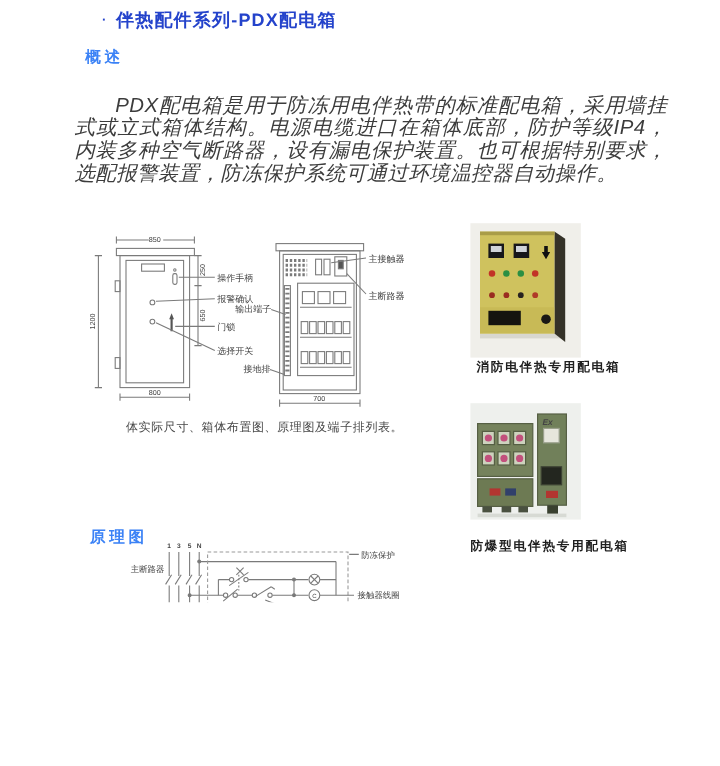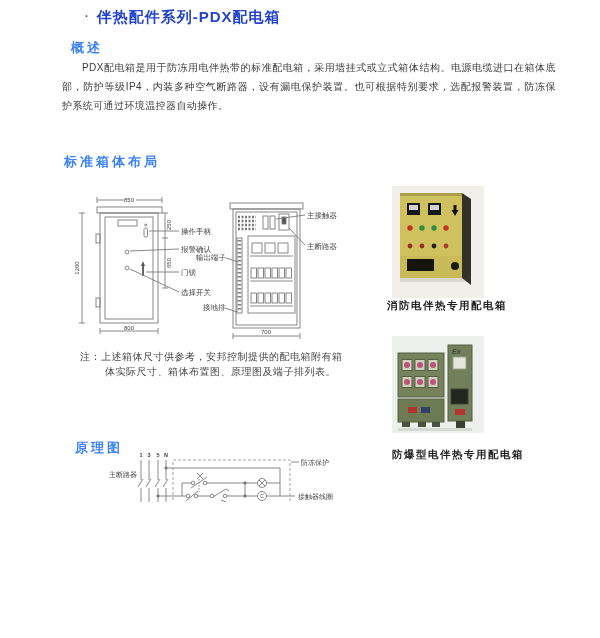--- a/index.html
+++ b/index.html
@@ -5,46 +5,45 @@
   html,body{margin:0;padding:0;background:#ffffff;}
   .page{position:relative;width:600px;height:502px;background:#fff;overflow:hidden;
         font-family:"Liberation Sans",sans-serif;color:#383838;}
   .abs{position:absolute;}
   .doc-title{left:85px;top:8px;font-size:15px;font-weight:bold;color:#2443cb;letter-spacing:1px;}
   .doc-title .bullet{font-size:11px;margin-right:7px;vertical-align:2px;}
   .sec-head{font-size:13px;font-weight:bold;color:#3b82f6;letter-spacing:3px;}
   .h-overview{left:71px;top:39px;}
   .h-layout{left:64px;top:153px;}
   .h-schematic{left:75px;top:411px;margin-top:28px;}
-  .body-text{left:62px;top:58px;width:494px;font-size:10px;line-height:19px;
-             text-indent:2em;text-align:justify;color:#3c3c3c;letter-spacing:0.4px;}
+  .body-text{left:62px;top:78px;width:494px;font-size:17px;line-height:19px;
+             text-indent:2em;text-align:justify;color:#3c3c3c;letter-spacing:0.4px;font-style:italic;}
   .note{left:80px;top:349px;font-size:10px;line-height:15px;color:#474747;letter-spacing:0.5px;}
   .note .l2{margin-left:25px;}
   .photo{background:#f0efea;}
   .photo1{left:392px;top:186px;width:92px;height:112px;}
   .photo2{left:392px;top:336px;width:92px;height:97px;background:#eef0ed;}
   .caption{font-size:10.5px;font-weight:bold;color:#1f1f1f;letter-spacing:1.5px;}
-  .cap1{left:387px;top:299px;}
+  .cap1{left:397px;top:299px;}
   .cap2{left:392px;top:448px;}
   svg{display:block;}
   svg text{font-family:"Liberation Sans",sans-serif;fill:#444;}
 </style>
 </head>
 <body>
 
 <div class="page">
 
   <div class="abs doc-title">
     <span class="bullet">·</span><span>伴热配件系列-PDX配电箱</span>
   </div>
 
   <div class="abs sec-head h-overview">概述</div>
   <div class="abs body-text">PDX配电箱是用于防冻用电伴热带的标准配电箱，采用墙挂式或立式箱体结构。电源电缆进口在箱体底部，防护等级IP4，内装多种空气断路器，设有漏电保护装置。也可根据特别要求，选配报警装置，防冻保护系统可通过环境温控器自动操作。</div>
 
-  <div class="abs sec-head h-layout">标准箱体布局</div>
 
   <svg class="abs" style="left:60px;top:188px;" width="315" height="158" viewBox="0 0 315 158">
     <g stroke="#7a7a7a" stroke-width="0.9" fill="none">
 
       <line x1="37" y1="9" x2="37" y2="15"></line>
         <line x1="102" y1="9" x2="102" y2="15"></line>
       <line x1="37" y1="12" x2="64" y2="12"></line>
         <line x1="76" y1="12" x2="102" y2="12"></line>
       <rect x="37" y="19" width="65" height="6"></rect>
       <rect x="40" y="25" width="58" height="110"></rect>
@@ -130,21 +129,20 @@
     <text x="121" y="87" font-size="7.5">门锁</text>
     <text x="121" y="107" font-size="7.5">选择开关</text>
     <text x="247" y="30" font-size="7.5">主接触器</text>
     <text x="247" y="61" font-size="7.5">主断路器</text>
     <text x="136" y="72" font-size="7.5">输出端子</text>
     <text x="143" y="122" font-size="7.5">接地排</text>
     <text x="206" y="146" text-anchor="middle" font-size="6">700</text>
   </svg>
 
   <div class="abs note">
-    <div>注：上述箱体尺寸供参考，安邦控制提供的配电箱附有箱</div>
     <div class="l2">体实际尺寸、箱体布置图、原理图及端子排列表。</div>
   </div>
 
   <div class="abs photo photo1">
     <svg width="92" height="112" viewBox="0 0 92 112">
       <rect x="8" y="92" width="71" height="4" fill="#d8d7d0"></rect>
       <polygon points="70,7 79,13 79,99 70,92" fill="#343228"></polygon>
       <rect x="8" y="7" width="62" height="85" fill="#cfc25e"></rect>
       <rect x="8" y="70" width="62" height="22" fill="#c2b551" opacity="0.55"></rect>
       <rect x="8" y="7" width="62" height="3" fill="#a99d48"></rect>

